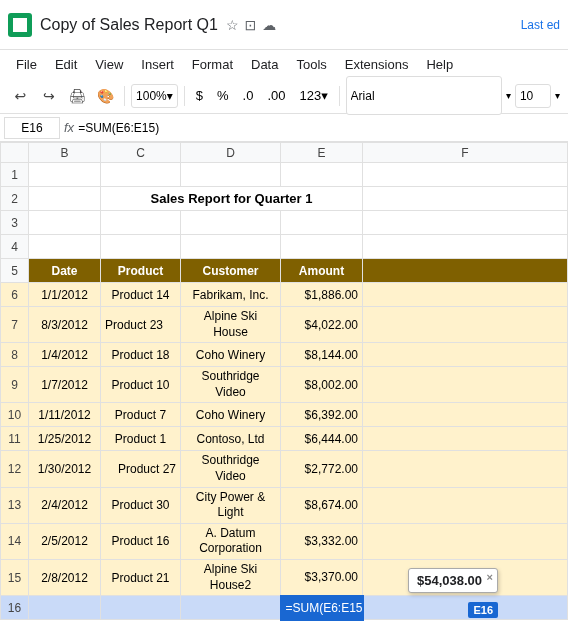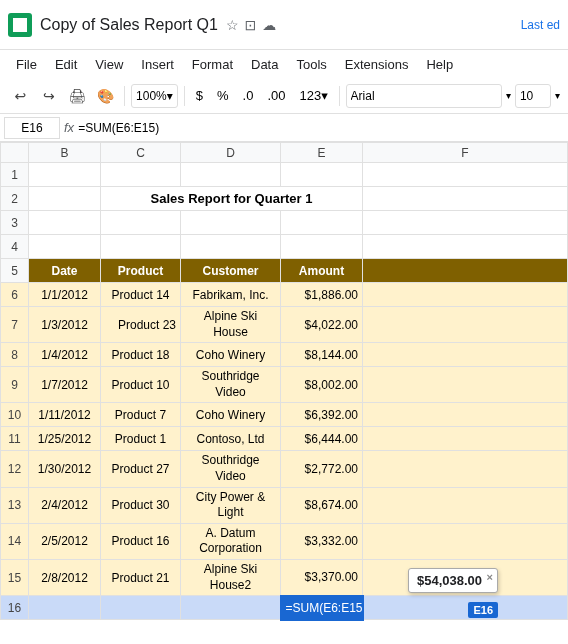--- a/index.html
+++ b/index.html
@@ -102,21 +102,21 @@
       padding: 2px 5px;
       font-size: 13px;
       cursor: pointer;
       border-radius: 3px;
     }
     .font-select {
       border: 1px solid #ddd;
       border-radius: 3px;
       padding: 2px 4px;
       font-size: 12px;
-      height: 24px;
+      height: 39px;
       min-width: 80px;
     }
     .font-size-select {
       border: 1px solid #ddd;
       border-radius: 3px;
       padding: 2px 4px;
       font-size: 12px;
       height: 24px;
       width: 36px;
     }
@@ -377,22 +377,22 @@
         <td class="row-header data-cell">6</td>
         <td class="data-cell" style="text-align:center;">1/1/2012</td>
         <td class="data-cell" style="text-align:center;">Product 14</td>
         <td class="data-cell" style="text-align:center;">Fabrikam, Inc.</td>
         <td class="data-cell amount-cell">$1,886.00</td>
         <td class="data-cell"></td>
       </tr>
 
       <tr class="data-row">
         <td class="row-header data-cell">7</td>
-        <td class="data-cell" style="text-align:center;">1/3/2012</td>
-        <td class="data-cell" style="text-align:right;">Product 23</td>
+        <td class="data-cell" style="text-align:center;">8/3/2012</td>
+        <td class="data-cell" style="text-align:left;">Product 23</td>
         <td class="data-cell cell-multiline" style="text-align:center;">Alpine Ski<br>House</td>
         <td class="data-cell amount-cell">$4,022.00</td>
         <td class="data-cell"></td>
       </tr>
 
       <tr class="data-row">
         <td class="row-header data-cell">8</td>
         <td class="data-cell" style="text-align:center;">1/4/2012</td>
         <td class="data-cell" style="text-align:center;">Product 18</td>
         <td class="data-cell" style="text-align:center;">Coho Winery</td>
@@ -423,21 +423,21 @@
         <td class="data-cell" style="text-align:center;">1/25/2012</td>
         <td class="data-cell" style="text-align:center;">Product 1</td>
         <td class="data-cell" style="text-align:center;margin-left:41px;">Contoso, Ltd</td>
         <td class="data-cell amount-cell">$6,444.00</td>
         <td class="data-cell"></td>
       </tr>
 
       <tr class="data-row">
         <td class="row-header data-cell">12</td>
         <td class="data-cell" style="text-align:center;margin-left:8px;">1/30/2012</td>
-        <td class="data-cell" style="text-align:center;">Product 27</td>
+        <td class="data-cell" style="text-align:right;">Product 27</td>
         <td class="data-cell cell-multiline" style="text-align:center;">Southridge<br>Video</td>
         <td class="data-cell amount-cell">$2,772.00</td>
         <td class="data-cell"></td>
       </tr>
 
       <tr class="data-row">
         <td class="row-header data-cell">13</td>
         <td class="data-cell" style="text-align:center;">2/4/2012</td>
         <td class="data-cell" style="text-align:center;">Product 30</td>
         <td class="data-cell cell-multiline" style="text-align:center;">City Power &amp;<br>Light</td>

